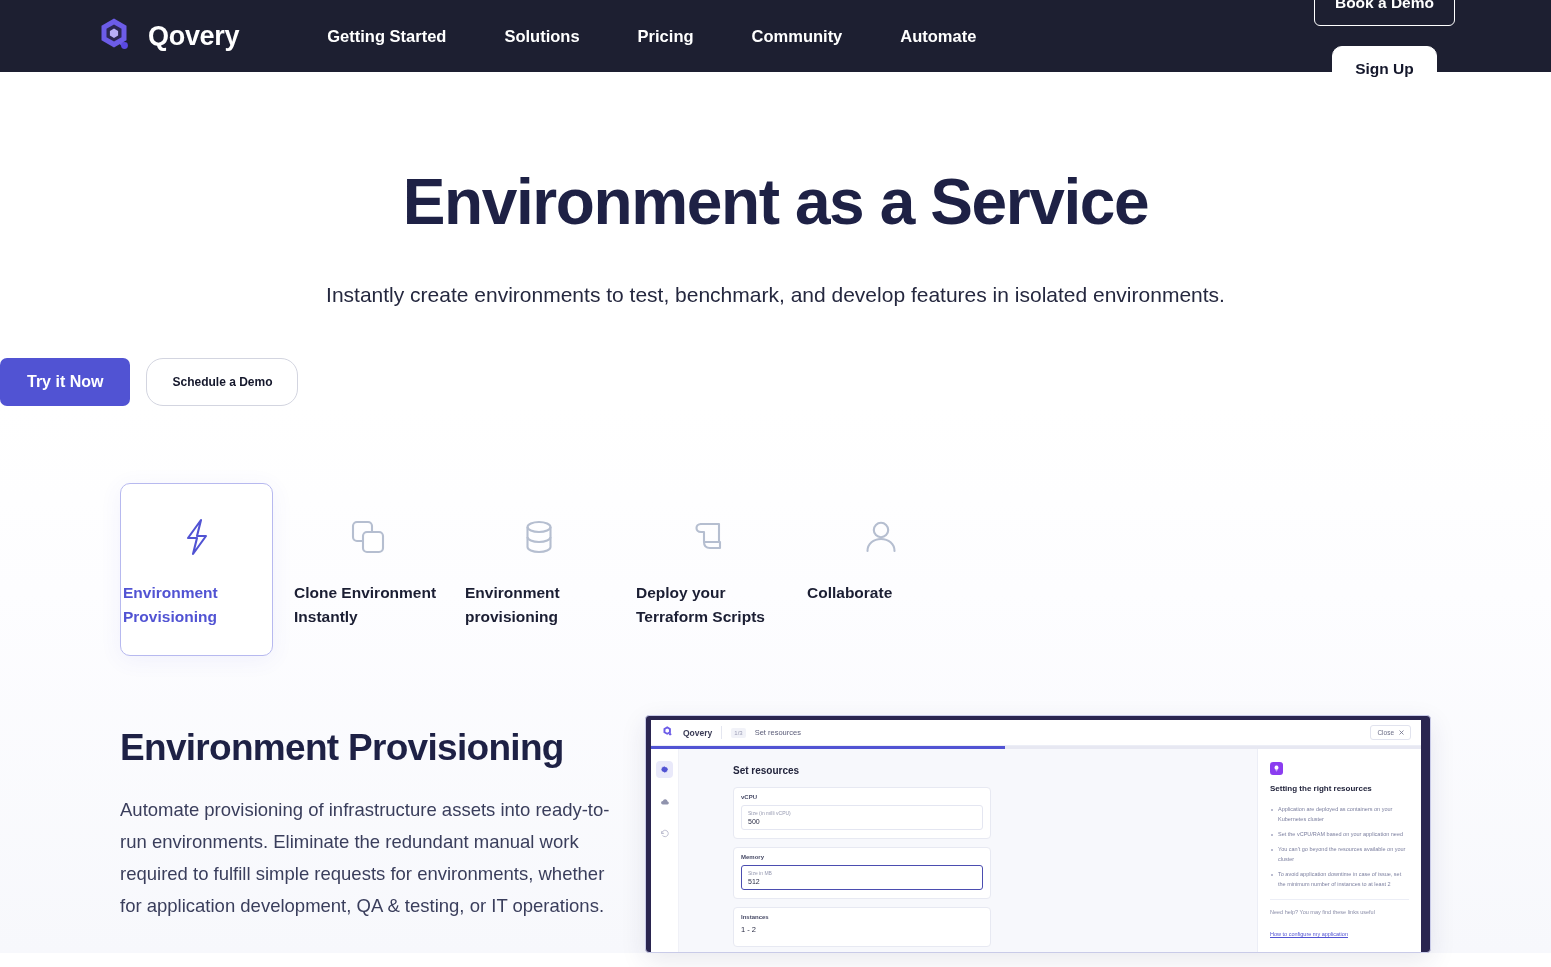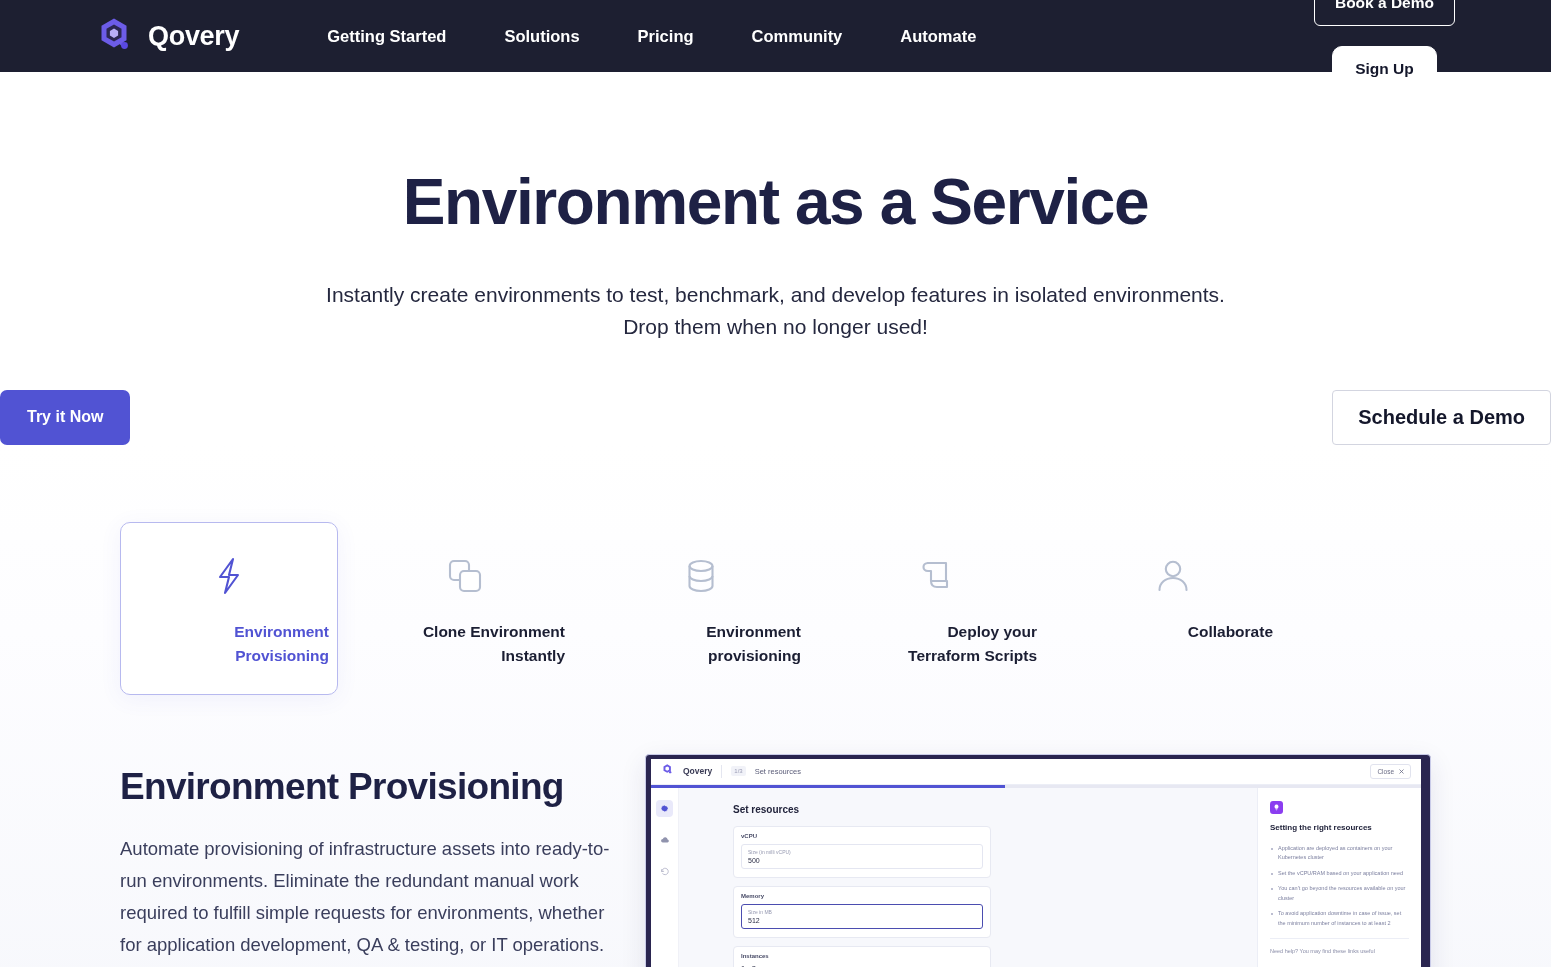--- a/index.html
+++ b/index.html
@@ -47,43 +47,43 @@
     width:1551px;padding-top:96px;text-align:center;background:#ffffff;
   }
   .hero h1{
     font-size:64px;line-height:1.08;font-weight:bold;
     color:#1e2145;letter-spacing:-1.4px;
   }
   .hero-sub{
     margin-top:42px;font-size:21px;line-height:1.52;color:#25283f;
     font-weight:400;
   }
-  .hero-cta{margin-top:47px;display:flex;justify-content:space-between;gap:26px;}
+  .hero-cta{margin-top:47px;display:flex;justify-content:flex-start;gap:16px;}
   .btn-primary{
     background:#5153d3;color:#ffffff;border:none;border-radius:7px;
     font-family:inherit;font-size:16px;font-weight:bold;
     padding:15px 27px;cursor:pointer;
   }
   .btn-outline-dark{
-    background:#ffffff;color:#14172b;border:1.5px solid #d3d5e0;border-radius:4px;
-    font-family:inherit;font-size:20px;font-weight:bold;
+    background:#ffffff;color:#14172b;border:1.5px solid #d3d5e0;border-radius:17px;
+    font-family:inherit;font-size:12px;font-weight:bold;
     padding:15px 25px;cursor:pointer;
   }
 
   
   .lower{
     width:1551px;
     background:linear-gradient(180deg,#ffffff 0%,#fdfdff 34%,#f7f8fc 100%);
     padding-top:77px;
   }
   .tabs{
     width:1311px;margin:0 auto;display:flex;align-items:flex-start;
   }
   .tab{
-    width:218px;padding:30px 8px 26px;text-align:right;
+    width:153px;padding:30px 2px 26px;text-align:left;
     border-radius:10px;cursor:pointer;background:transparent;
     border:1px solid transparent;
   }
   .tab.active{
     background:#ffffff;border:1px solid #b7b9ef;
     box-shadow:0 4px 22px rgba(81,83,211,.07);
   }
   .tab + .tab{margin-left:18px;}
   .tab-icon{height:46px;display:flex;align-items:center;justify-content:center;}
   .tab-label{
@@ -210,21 +210,20 @@
   <div class="nav-actions">
     <button class="btn-outline-light">Book a Demo</button>
     <button class="btn-white">Sign Up</button>
   </div>
 </header>
 
 <section class="hero">
   <h1>Environment as a Service</h1>
   <div class="hero-sub">
     <div>Instantly create environments to test, benchmark, and develop features in isolated environments.</div>
-    <div>Drop them when no longer used!</div>
   </div>
   <div class="hero-cta">
     <button class="btn-primary">Try it Now</button>
     <button class="btn-outline-dark">Schedule a Demo</button>
   </div>
 </section>
 
 <section class="lower">
 
   <div class="tabs">

